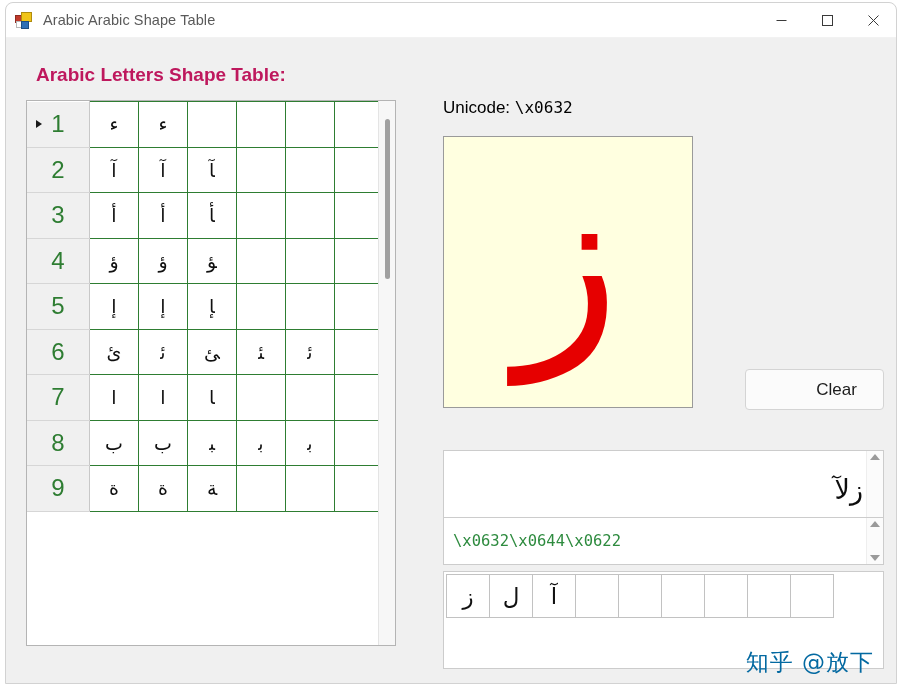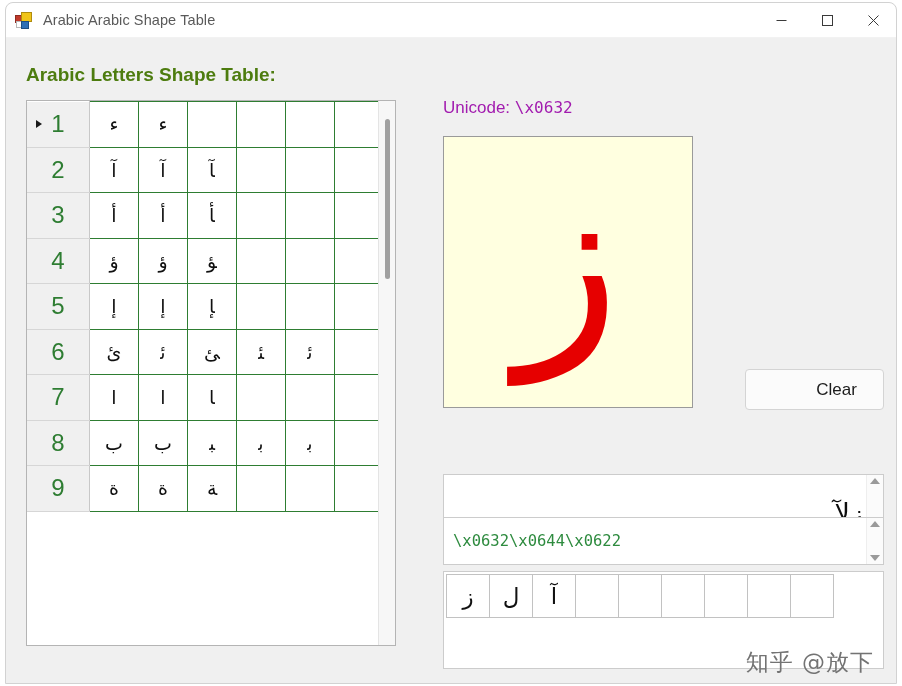--- a/index.html
+++ b/index.html
@@ -80,24 +80,24 @@
   
   #client {
     position: relative;
     height: 648px;
     background: #f0f0f0;
   }
 
   
   #table-heading {
     position: absolute;
-    left: 20px;
+    left: 30px;
     top: 26px;
     font-size: 19px;
-    color: #4d7c0f;
+    color: #be185d;
     font-weight: 600;
     white-space: nowrap;
   }
 
   
   #grid-wrap {
     position: absolute;
     left: 20px;
     top: 62px;
     width: 370px;
@@ -172,21 +172,21 @@
     background: #a0a0a0;
     border-radius: 3px;
   }
 
   
   #unicode-label {
     position: absolute;
     left: 437px;
     top: 60px;
     font-size: 17px;
-    color: #a21caf;
+    color: #000000;
     white-space: nowrap;
   }
   #unicode-label .uc-code {
     font-family: "DejaVu Sans Mono", monospace;
     font-size: 16px;
   }
 
   #preview-box {
     position: absolute;
     left: 437px;
@@ -237,21 +237,21 @@
 
   
   .tbox {
     position: absolute;
     left: 437px;
     width: 441px;
     background: #ffffff;
     border: 1px solid #cccccc;
     box-sizing: border-box;
   }
-  #tbox-arabic { top: 412px; height: 79px; margin-top: 24px; }
+  #tbox-arabic { top: 412px; height: 79px; }
   #tbox-codes  { top: 479px; height: 48px; }
 
   .tbox-text {
     position: absolute;
     left: 9px;
     top: 0;
     right: 20px;
     height: 100%;
     display: flex;
     align-items: center;
@@ -326,21 +326,21 @@
     color: #111111;
     background: #ffffff;
   }
 
   
   #watermark {
     position: absolute;
     right: 22px;
     bottom: 8px;
     font-size: 23px;
-    color: #737373;
+    color: #0369a1;
     font-family: "DejaVu Sans", sans-serif;
     white-space: nowrap;
     letter-spacing: 1px;
   }
 </style>
 </head>
 <body>
 
 <div id="window">
 

